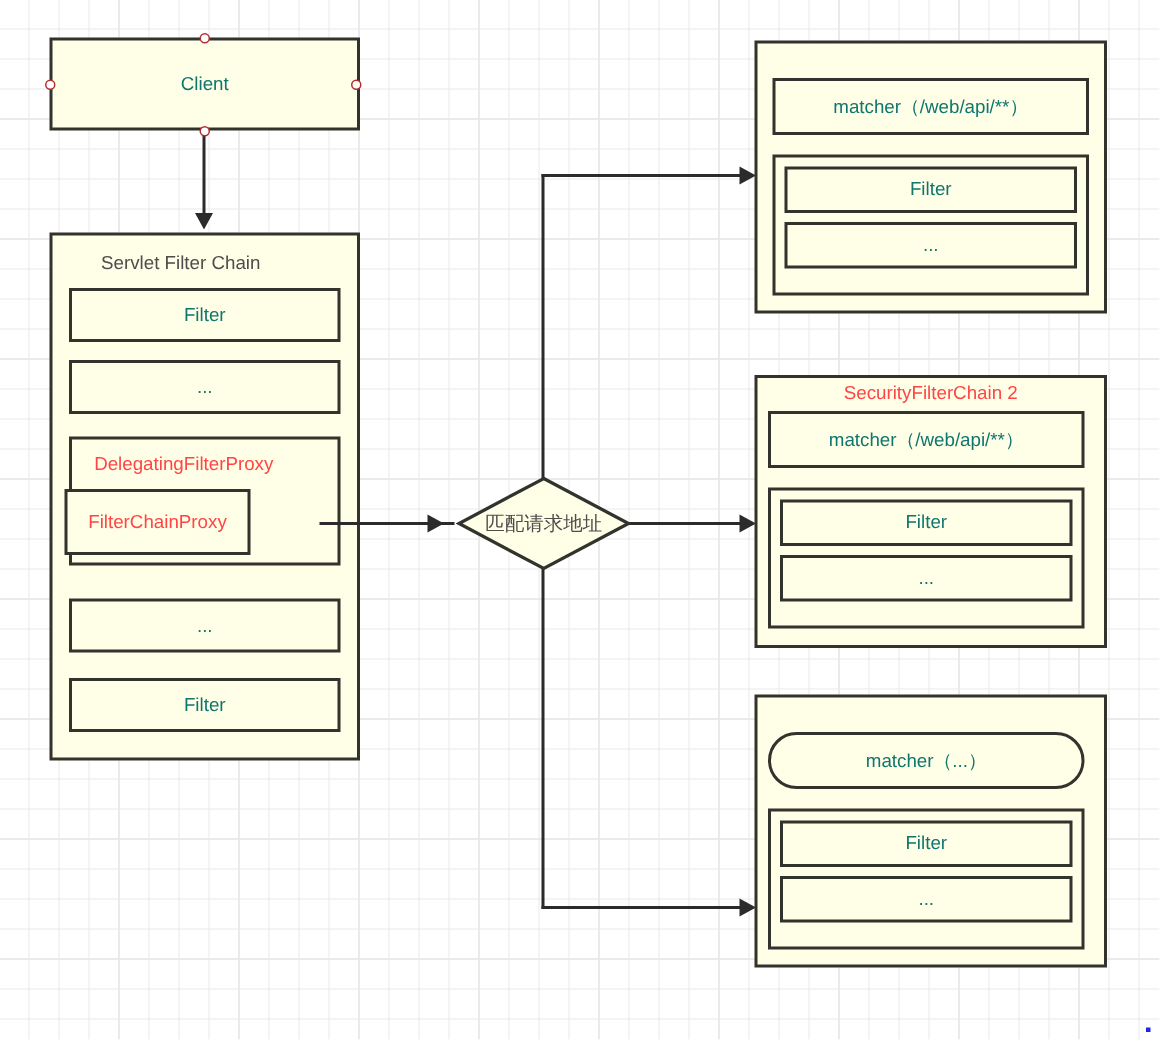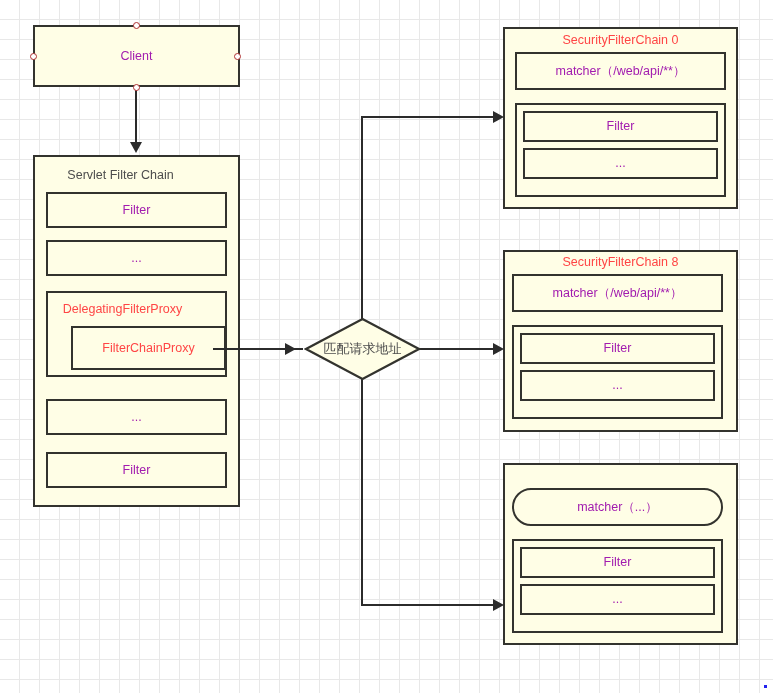--- a/index.html
+++ b/index.html
@@ -25,21 +25,21 @@
 
   
   .box {
     position: absolute;
     box-sizing: border-box;
     background: #fffee6;
     border: 2px solid #33332e;
     display: flex;
     align-items: center;
     justify-content: center;
-    color: #a21caf;
+    color: #0f766e;
     font-size: 12.5px;
     line-height: 1.2;
     text-align: center;
     white-space: nowrap;
   }
   .group {
     position: absolute;
     box-sizing: border-box;
     background: #fffee6;
     border: 2px solid #33332e;
@@ -141,21 +141,21 @@
 
   <div class="box" style="left:46px; top:192px; width:181px; height:36px;">
     <span>Filter</span>
   </div>
   <div class="box" style="left:46px; top:240px; width:181px; height:36px;">
     <span>...</span>
   </div>
 
   <div class="group" style="left:46px; top:291px; width:181px; height:86px;"></div>
   <div class="title red" style="left:46px; top:302px; width:153px;">DelegatingFilterProxy</div>
-  <div class="box red" style="left:71px; top:326px; width:155px; height:44px;">
+  <div class="box red" style="left:43px; top:326px; width:124px; height:44px;">
     <span>FilterChainProxy</span>
   </div>
 
   <div class="box" style="left:46px; top:399px; width:181px; height:36px;">
     <span>...</span>
   </div>
   <div class="box" style="left:46px; top:452px; width:181px; height:36px;">
     <span>Filter</span>
   </div>
 
@@ -174,34 +174,33 @@
   <div class="arrow-r" style="left:493px; top:111px;"></div>
 
   <div class="edge h" style="left:418px; top:348px; width:82px;"></div>
   <div class="arrow-r" style="left:493px; top:343px;"></div>
 
   <div class="edge v" style="left:361px; top:379px; height:227px;"></div>
   <div class="edge h" style="left:361px; top:604px; width:139px;"></div>
   <div class="arrow-r" style="left:493px; top:599px;"></div>
 
   <div class="group" style="left:503px; top:27px; width:235px; height:182px;"></div>
-  <div class="title red" style="left:503px; top:33px; width:235px;">SecurityFilterChain 0</div>
   <div class="box" style="left:515px; top:52px; width:211px; height:38px;">
     <span>matcher（/web/api/**）</span>
   </div>
   <div class="group" style="left:515px; top:103px; width:211px; height:94px;"></div>
   <div class="box" style="left:523px; top:111px; width:195px; height:31px;">
     <span>Filter</span>
   </div>
   <div class="box" style="left:523px; top:148px; width:195px; height:31px;">
     <span>...</span>
   </div>
 
   <div class="group" style="left:503px; top:250px; width:235px; height:182px;"></div>
-  <div class="title red" style="left:503px; top:255px; width:235px;">SecurityFilterChain 8</div>
+  <div class="title red" style="left:503px; top:255px; width:235px;">SecurityFilterChain 2</div>
   <div class="box" style="left:512px; top:274px; width:211px; height:38px;">
     <span>matcher（/web/api/**）</span>
   </div>
   <div class="group" style="left:512px; top:325px; width:211px; height:94px;"></div>
   <div class="box" style="left:520px; top:333px; width:195px; height:31px;">
     <span>Filter</span>
   </div>
   <div class="box" style="left:520px; top:370px; width:195px; height:31px;">
     <span>...</span>
   </div>

